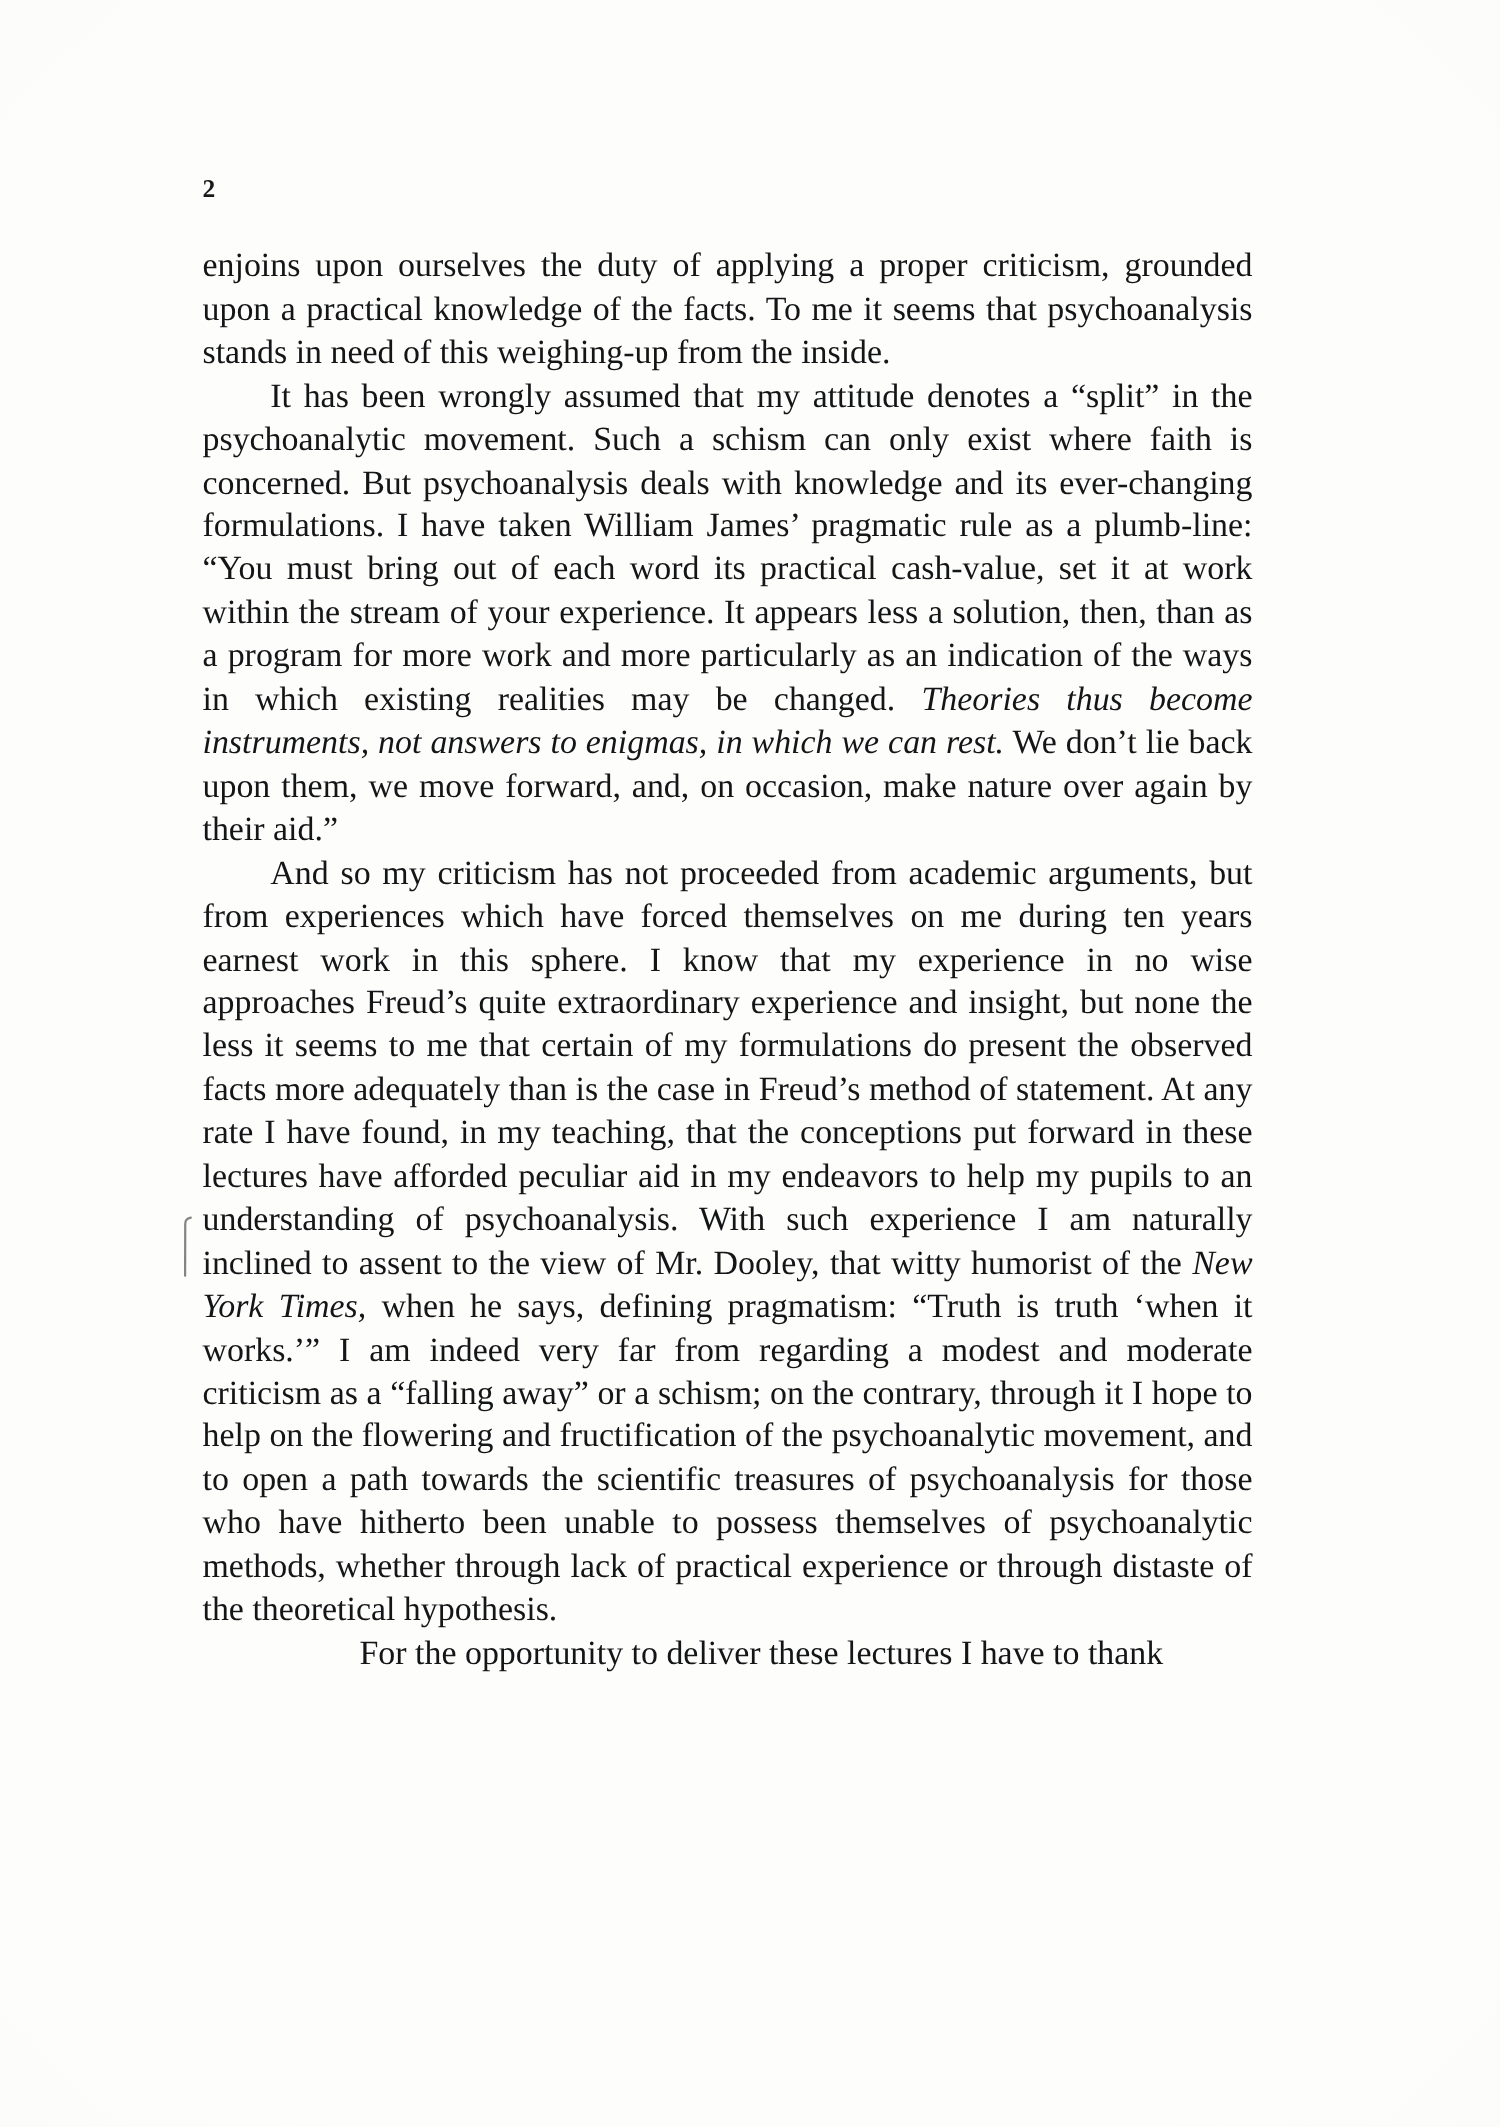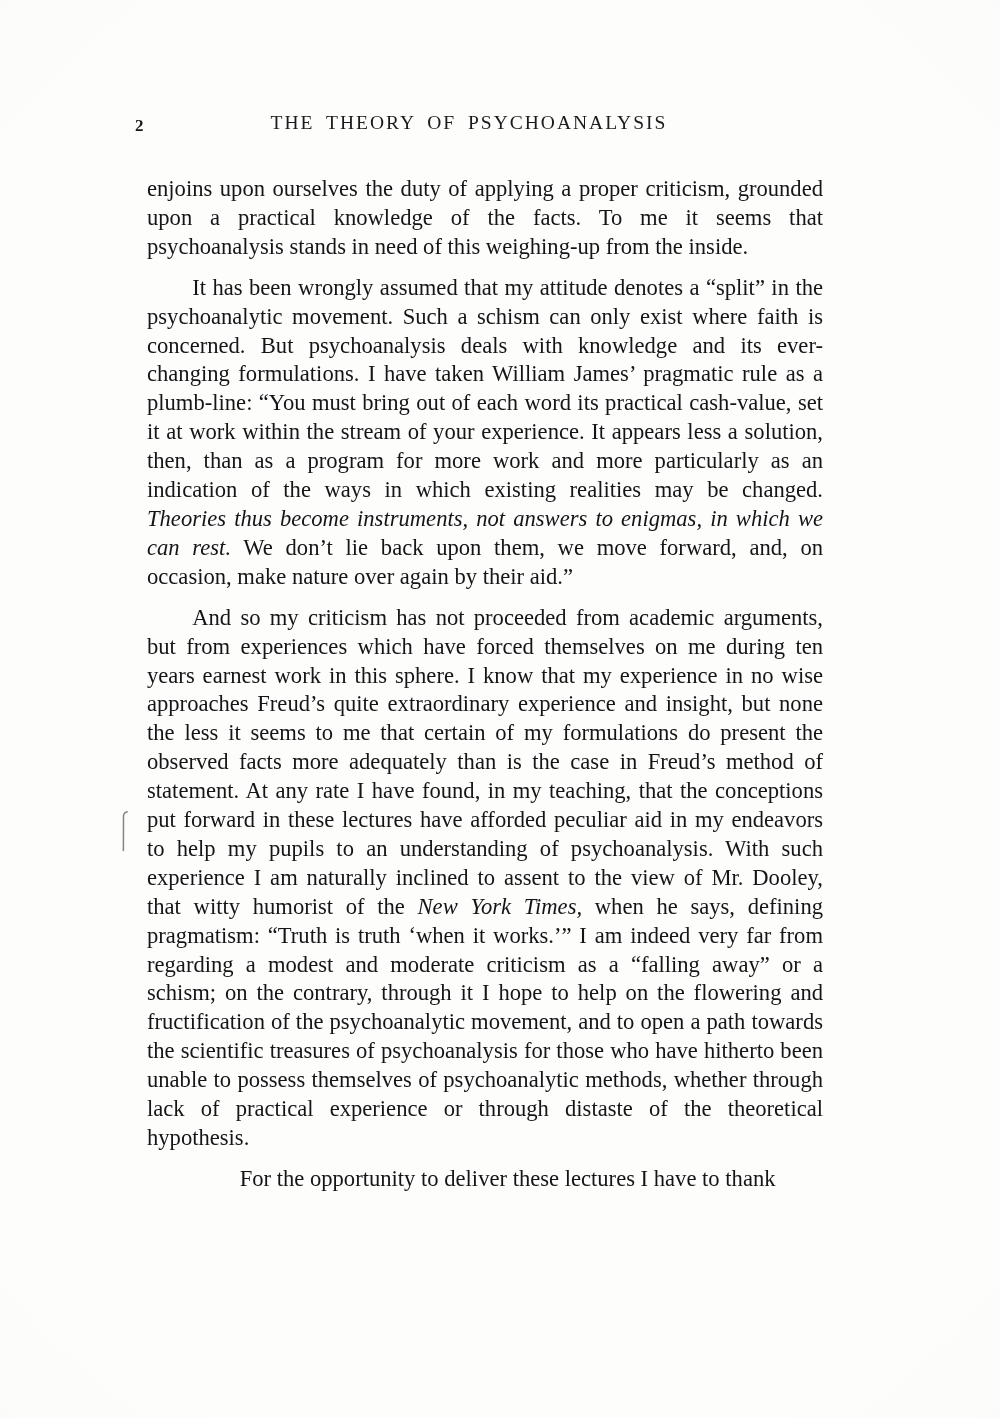--- a/index.html
+++ b/index.html
@@ -59,21 +59,21 @@
     top: 163px;
     width: 700px;
     font-size: 22.6px;
     line-height: 28.9px;
     color: #141517;
     text-align: justify;
     text-justify: inter-word;
     hyphens: manual;
   }
   .body-col p {
-    margin: 12px;
+    margin: 0;
     text-indent: 2.0em;
   }
   .body-col p.first {
     text-indent: 0;
   }
   .body-col p:last-child {
     text-align: center;
   }
   em.ital {
     font-style: italic;
@@ -94,21 +94,20 @@
 </style>
 </head>
 <body>
 
 <div class="page">
 
   <div class="scan-tint"></div>
 
   <div class="running-head">
     <span class="folio">2</span>
-    <span class="head-title">THE THEORY OF PSYCHOANALYSIS</span>
   </div>
 
   <div class="body-col">
 
     <p class="first"><span>enjoins upon ourselves the duty of applying a proper criticism, grounded upon a practical knowledge of the facts.  To me it seems that psychoanalysis stands in need of this weighing-up from the inside.</span></p>
 
     <p><span>It has been wrongly assumed that my attitude denotes a “split” in the psychoanalytic movement.  Such a schism can only exist where faith is concerned.  But psychoanalysis deals with knowledge and its ever-changing formulations.  I have taken William James’ pragmatic rule as a plumb-line: “You must bring out of each word its practical cash-value, set it at work within the stream of your experience.  It appears less a solution, then, than as a program for more work and more particularly as an indication of the ways in which existing realities may be changed.  </span><em class="ital">Theories thus become instruments, not answers to enigmas, in which we can rest.</em><span>  We don’t lie back upon them, we move forward, and, on occasion, make nature over again by their aid.”</span></p>
 
     <p><span>And so my criticism has not proceeded from academic arguments, but from experiences which have forced themselves on me during ten years earnest work in this sphere.  I know that my experience in no wise approaches Freud’s quite extraordinary experience and insight, but none the less it seems to me that certain of my formulations do present the observed facts more adequately than is the case in Freud’s method of statement.  At any rate I have found, in my teaching, that the conceptions put forward in these lectures have afforded peculiar aid in my endeavors to help my pupils to an understanding of psychoanalysis. With such experience I am naturally inclined to assent to the view of Mr. Dooley, that witty humorist of the </span><em class="ital">New York Times,</em><span> when he says, defining pragmatism: “Truth is truth ‘when it works.’” I am indeed very far from regarding a modest and moderate criticism as a “falling away” or a schism; on the contrary, through it I hope to help on the flowering and fructification of the psychoanalytic movement, and to open a path towards the scientific treasures of psychoanalysis for those who have hitherto been unable to possess themselves of psychoanalytic methods, whether through lack of practical experience or through distaste of the theoretical hypothesis.</span></p>
 

